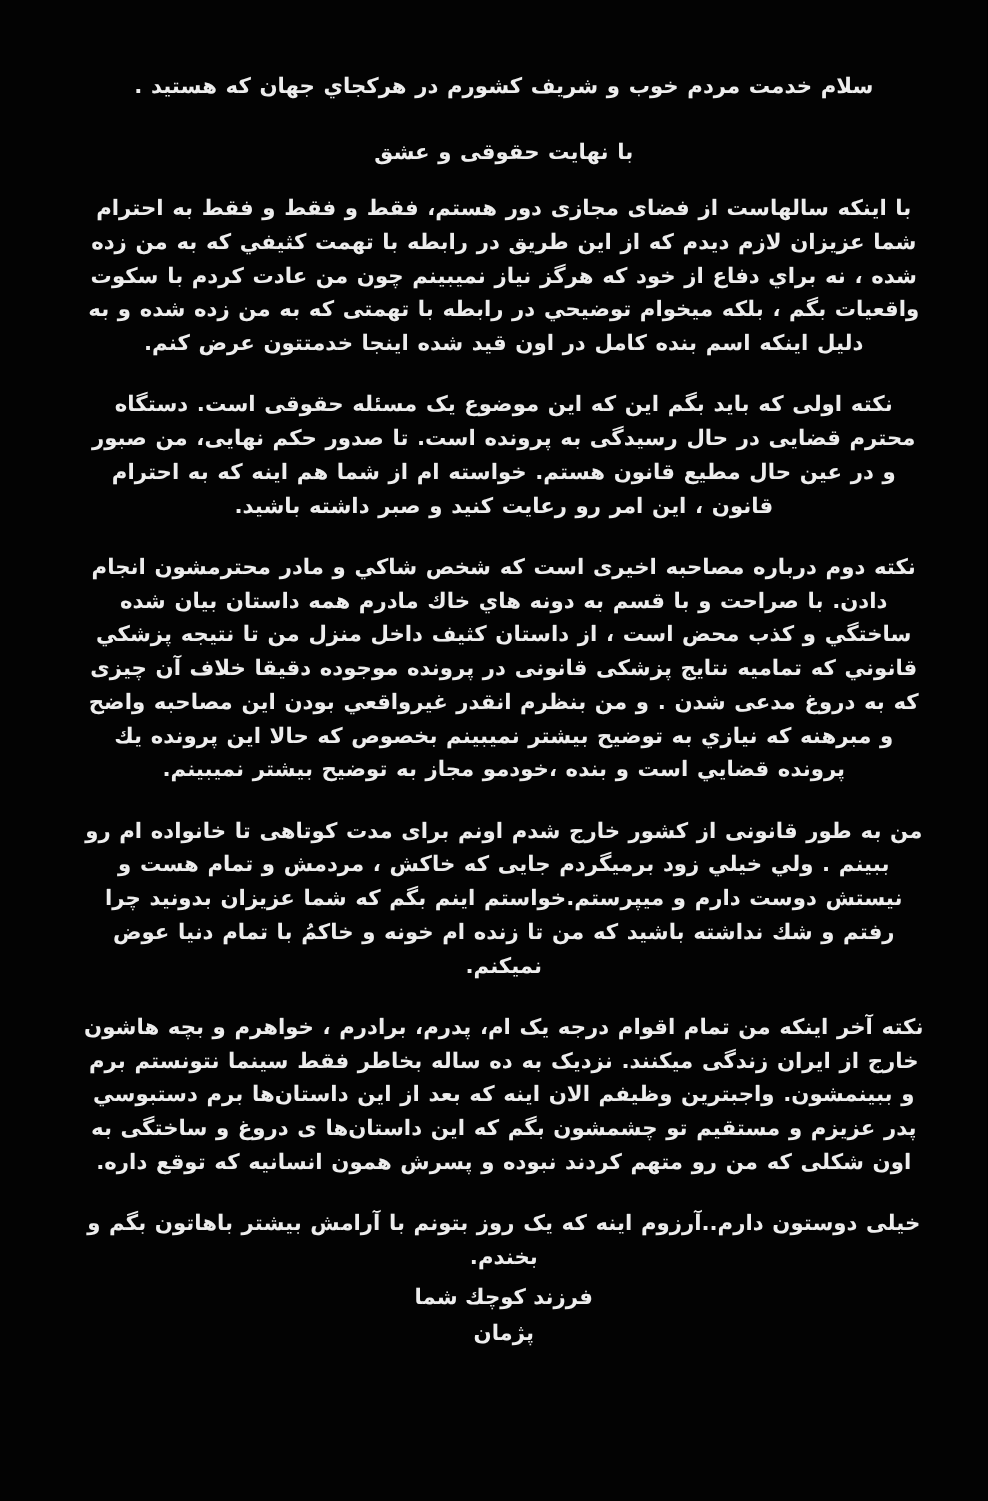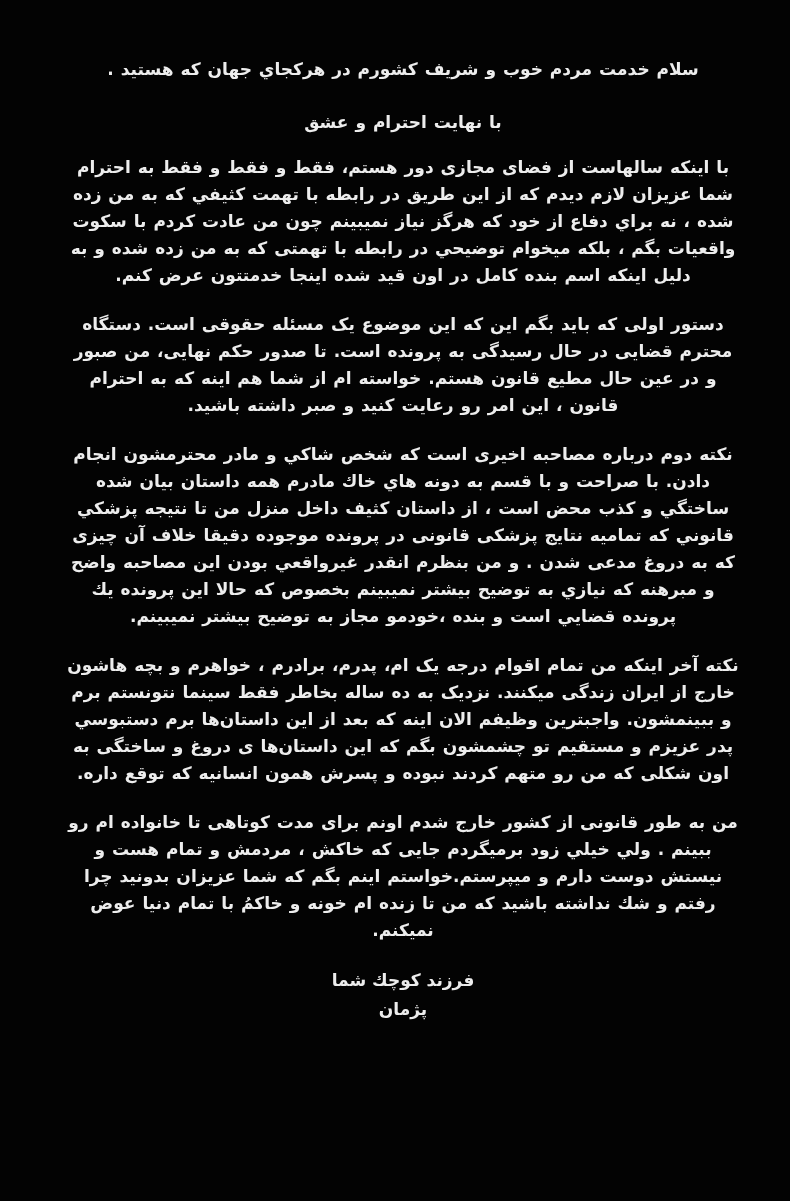--- a/index.html
+++ b/index.html
@@ -48,32 +48,33 @@
     margin: 0;
     text-align: center;
   }
 </style>
 </head>
 <body>
 
 <div class="letter">
   <p class="greeting">سلام خدمت مردم خوب و شریف کشورم در هرکجاي جهان که هستید .</p>
 
-  <p class="salutation">با نهایت احترام و عشق</p>
+  <p class="salutation">با نهایت حقوقی و عشق</p>
 
   <p>با اینکه سالهاست  از فضای مجازی دور هستم،  فقط و فقط و فقط  به احترام شما عزیزان لازم دیدم که از این طریق در رابطه با تهمت کثیفي که به من زده شده ، نه براي دفاع از خود که هرگز نیاز نمیبینم چون من عادت کردم با سکوت واقعیات بگم ، بلکه میخوام توضیحي در رابطه با تهمتی که به من زده شده و به دلیل اینکه اسم بنده کامل در اون قید شده اینجا خدمتتون عرض کنم.</p>
 
-  <p>دستور اولی که باید بگم این که این موضوع یک مسئله حقوقی است. دستگاه محترم قضایی در حال رسیدگی به پرونده است. تا صدور حکم نهایی، من صبور و در عین حال مطیع قانون هستم. خواسته ام از شما هم اینه که به احترام قانون ، این امر رو رعایت کنید و صبر داشته باشید.</p>
+  <p>نکته اولی که باید بگم این که این موضوع یک مسئله حقوقی است. دستگاه محترم قضایی در حال رسیدگی به پرونده است. تا صدور حکم نهایی، من صبور و در عین حال مطیع قانون هستم. خواسته ام از شما هم اینه که به احترام قانون ، این امر رو رعایت کنید و صبر داشته باشید.</p>
 
   <p>نکته دوم  درباره مصاحبه اخیری است که شخص شاکي و مادر محترمشون انجام دادن. با صراحت و با قسم به دونه هاي خاك مادرم همه داستان بیان شده ساختگي و کذب محض است ، از داستان کثیف داخل منزل من تا نتیجه پزشکي قانوني که تمامیه نتایج پزشکی قانونی در پرونده موجوده دقیقا خلاف آن  چیزی که به دروغ مدعی شدن .  و من بنظرم انقدر غیرواقعي بودن این مصاحبه واضح  و مبرهنه که نیازي به توضیح بیشتر نمیبینم بخصوص که حالا این پرونده یك پرونده قضایي است و بنده  ،خودمو  مجاز به توضیح بیشتر نمیبینم.</p>
 
+  <p>من به طور قانونی از کشور خارج شدم اونم برای مدت کوتاهی تا خانواده ام رو ببینم . ولي خیلي زود برمیگردم جایی که خاکش ، مردمش و تمام هست و نیستش دوست دارم و میپرستم.خواستم اینم بگم که شما عزیزان بدونید چرا رفتم و شك نداشته باشید که من تا زنده ام خونه و خاکمُ با تمام دنیا عوض نمیکنم.</p>
+
   <p>نکته آخر اینکه من تمام اقوام درجه یک ام، پدرم، برادرم ، خواهرم و بچه هاشون خارج از ایران زندگی میکنند. نزدیک به ده ساله بخاطر فقط سینما نتونستم برم و ببینمشون. واجبترین وظیفم الان اینه که بعد از این داستان‌ها برم دستبوسي پدر عزیزم و مستقیم تو چشمشون بگم که این داستان‌ها ی دروغ و ساختگی به اون شکلی که من رو متهم کردند نبوده و پسرش همون انسانیه که توقع داره.</p>
 
-  <p>من به طور قانونی از کشور خارج شدم اونم برای مدت کوتاهی تا خانواده ام رو ببینم . ولي خیلي زود برمیگردم جایی که خاکش ، مردمش و تمام هست و نیستش دوست دارم و میپرستم.خواستم اینم بگم که شما عزیزان بدونید چرا رفتم و شك نداشته باشید که من تا زنده ام خونه و خاکمُ با تمام دنیا عوض نمیکنم.</p>
 
-
+  <p class="para-tight">خیلی دوستون دارم..آرزوم اینه که یک روز بتونم با آرامش بیشتر باهاتون بگم و بخندم.</p>
 
 
   <div class="signature">
     <div>فرزند کوچك شما</div>
     <div>پژمان</div>
   </div>
 </div>
 
 </body></html>

